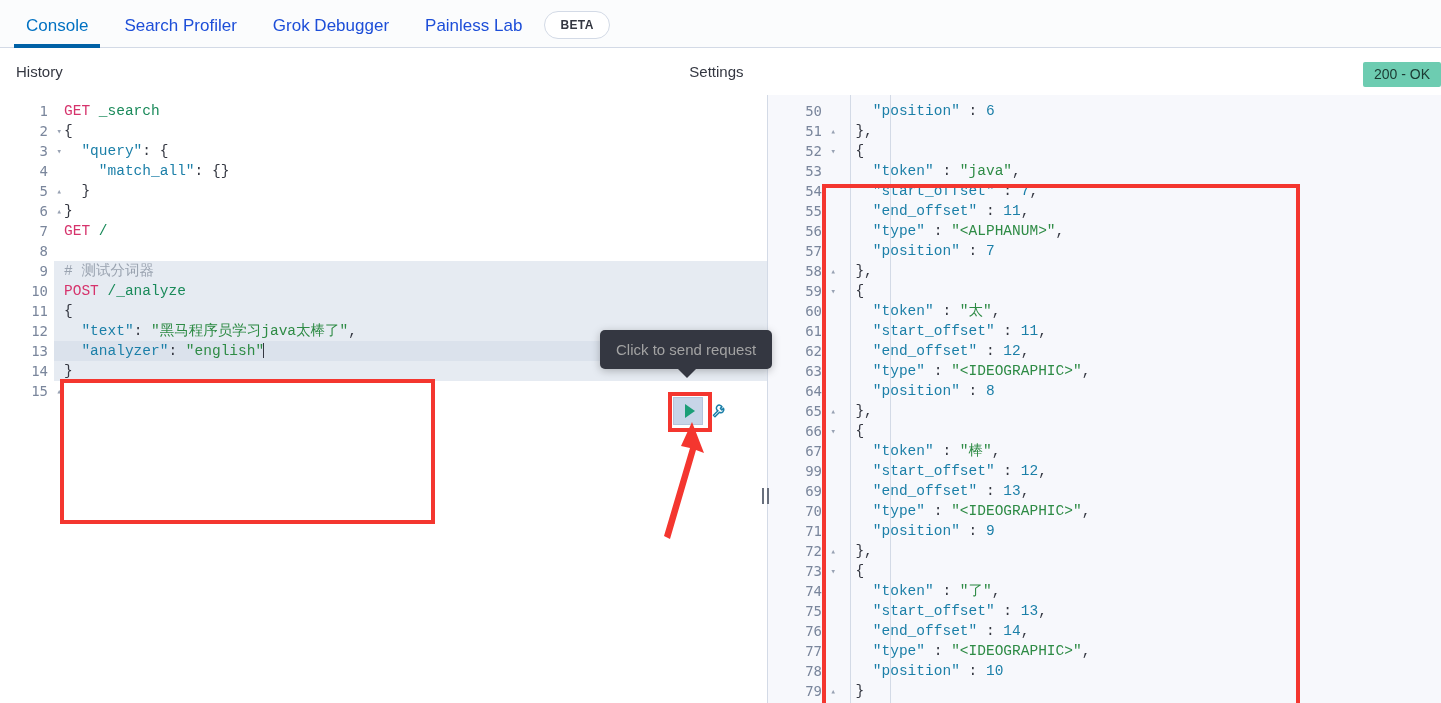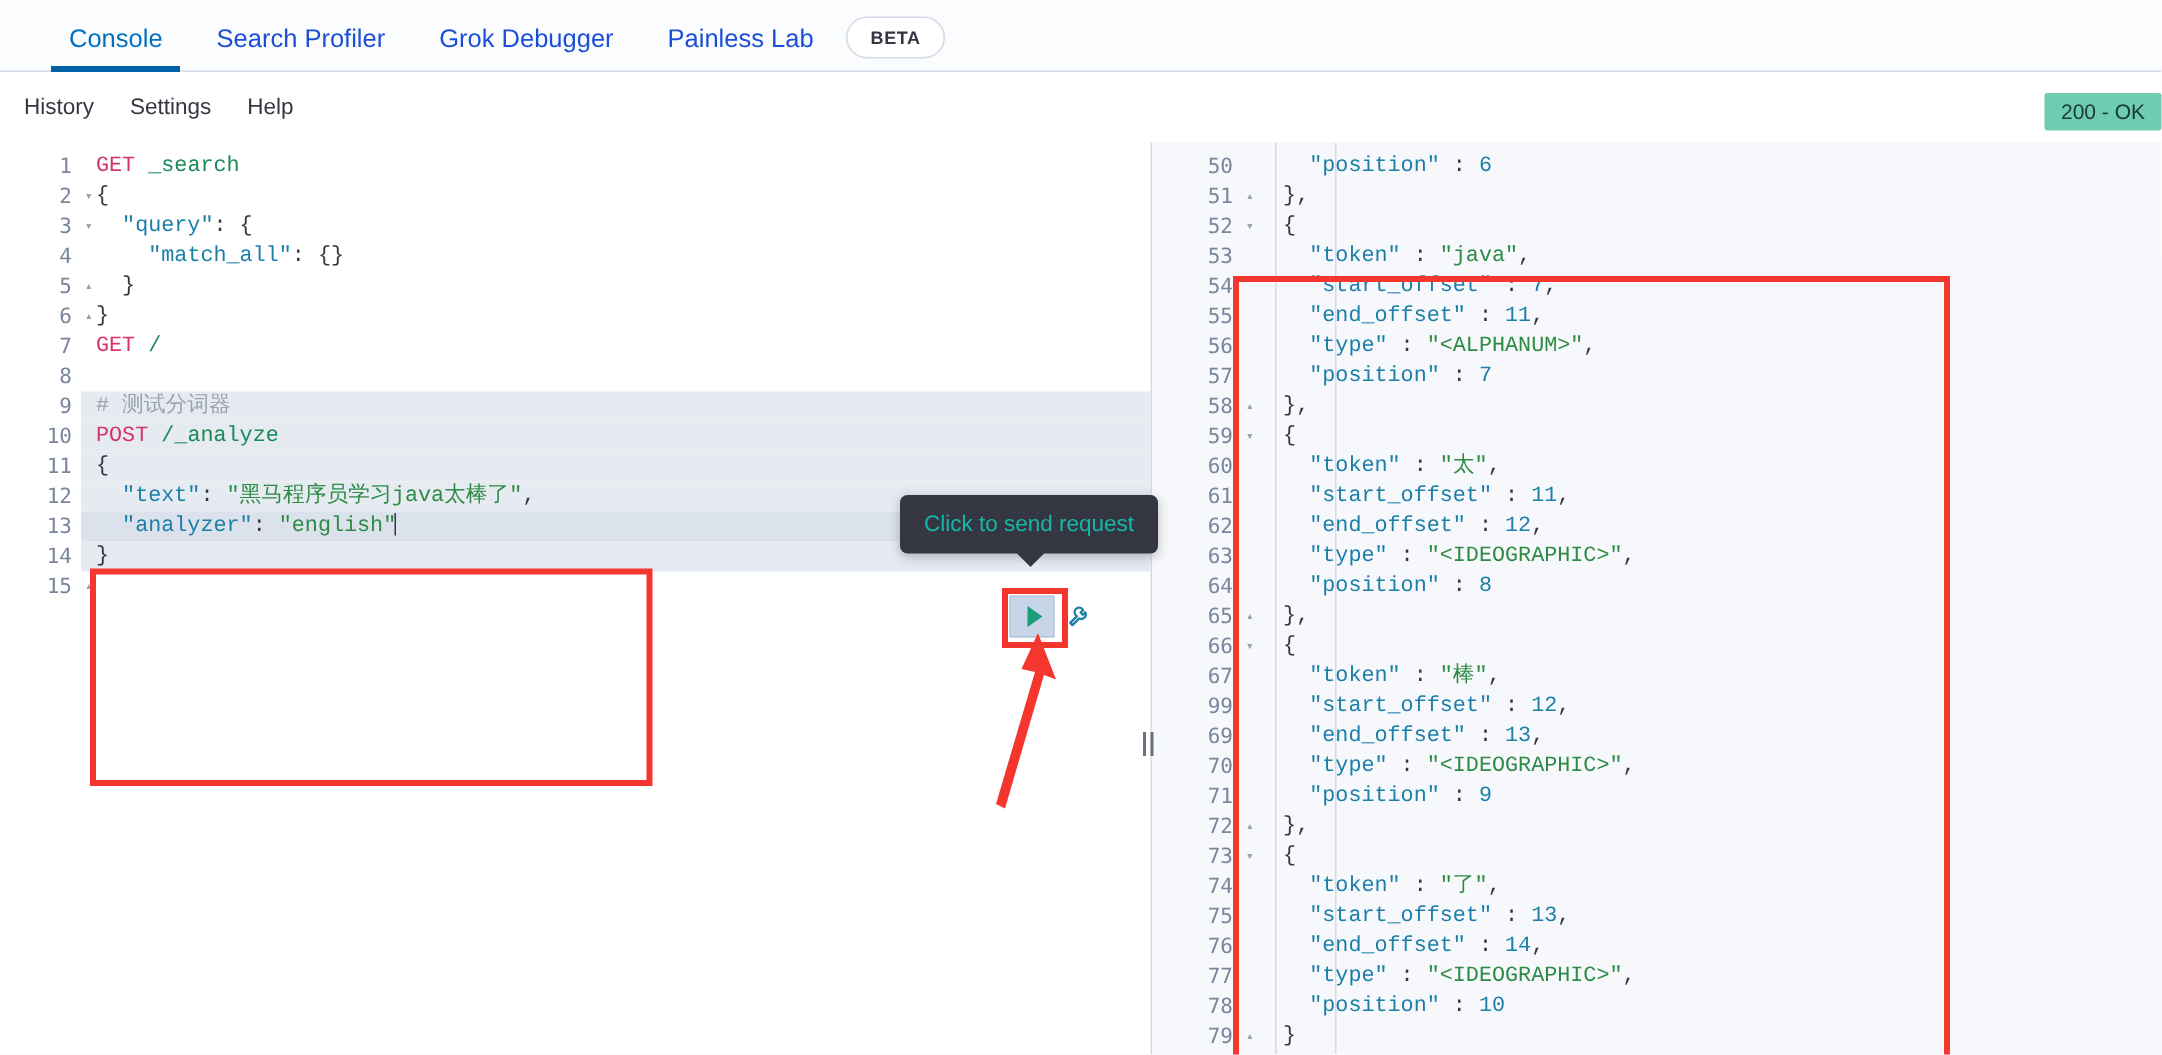--- a/index.html
+++ b/index.html
@@ -9,21 +9,21 @@
     background:#ffffff;
     color:#343741;
     -webkit-font-smoothing:antialiased;
   }
 
   
   .tabbar {
     height:48px;
     display:flex;
     align-items:flex-end;
-    padding-left:28px;
+    padding-left:8px;
     background:#fbfcfd;
     border-bottom:1px solid #d3dae6;
     position:relative;
   }
   .tab {
     font-size:17px;
     color:#1d4ed8;
     padding:0 18px 13px 18px;
     line-height:1;
     cursor:pointer;
@@ -56,20 +56,21 @@
   }
 
   
   .subbar {
     height:47px;
     display:flex;
     align-items:center;
     padding:0 16px;
     background:#ffffff;
     position:relative;
+    justify-content:space-between;
   }
   .subbar-item {
     font-size:15px;
     color:#343741;
     margin-right:24px;
     cursor:pointer;
   }
   .status-badge {
     position:absolute;
     right:0; top:62px;
@@ -191,21 +192,21 @@
     border-left-color:#1b9e77;
     margin-left:3px;
   }
   .wrench-btn { width:22px;height:24px;cursor:pointer;display:flex;align-items:center;justify-content:center; }
 
   
   .tooltip {
     position:absolute;
     left:600px; top:235px;
     background:#343741;
-    color:#14b8a6;
+    color:#a3a3a3;
     font-size:15px;
     padding:11px 16px;
     border-radius:5px;
     white-space:nowrap;
     z-index:20;
     box-shadow:0 2px 8px rgba(0,0,0,.25);
   }
   .tooltip::after {
     content:"";
     position:absolute;

